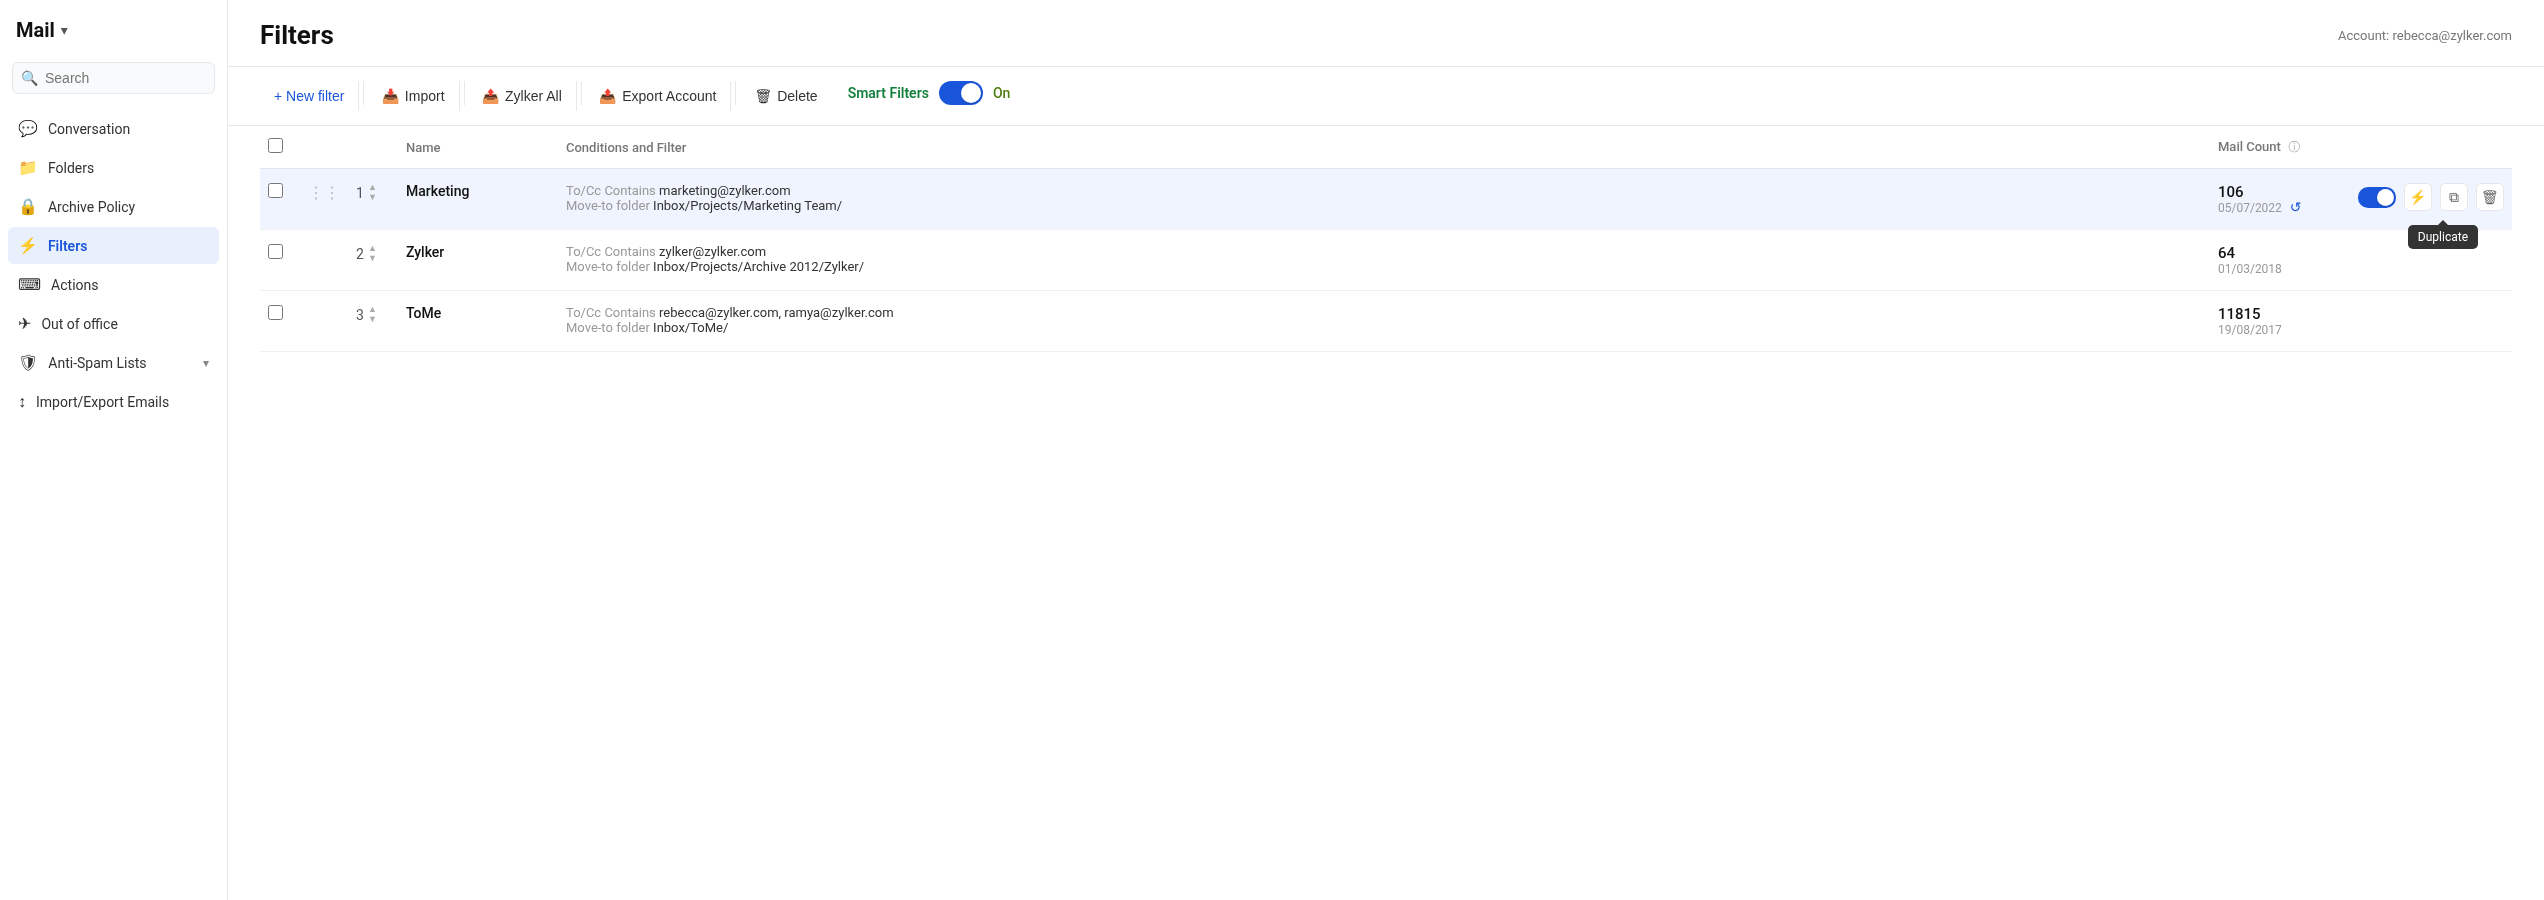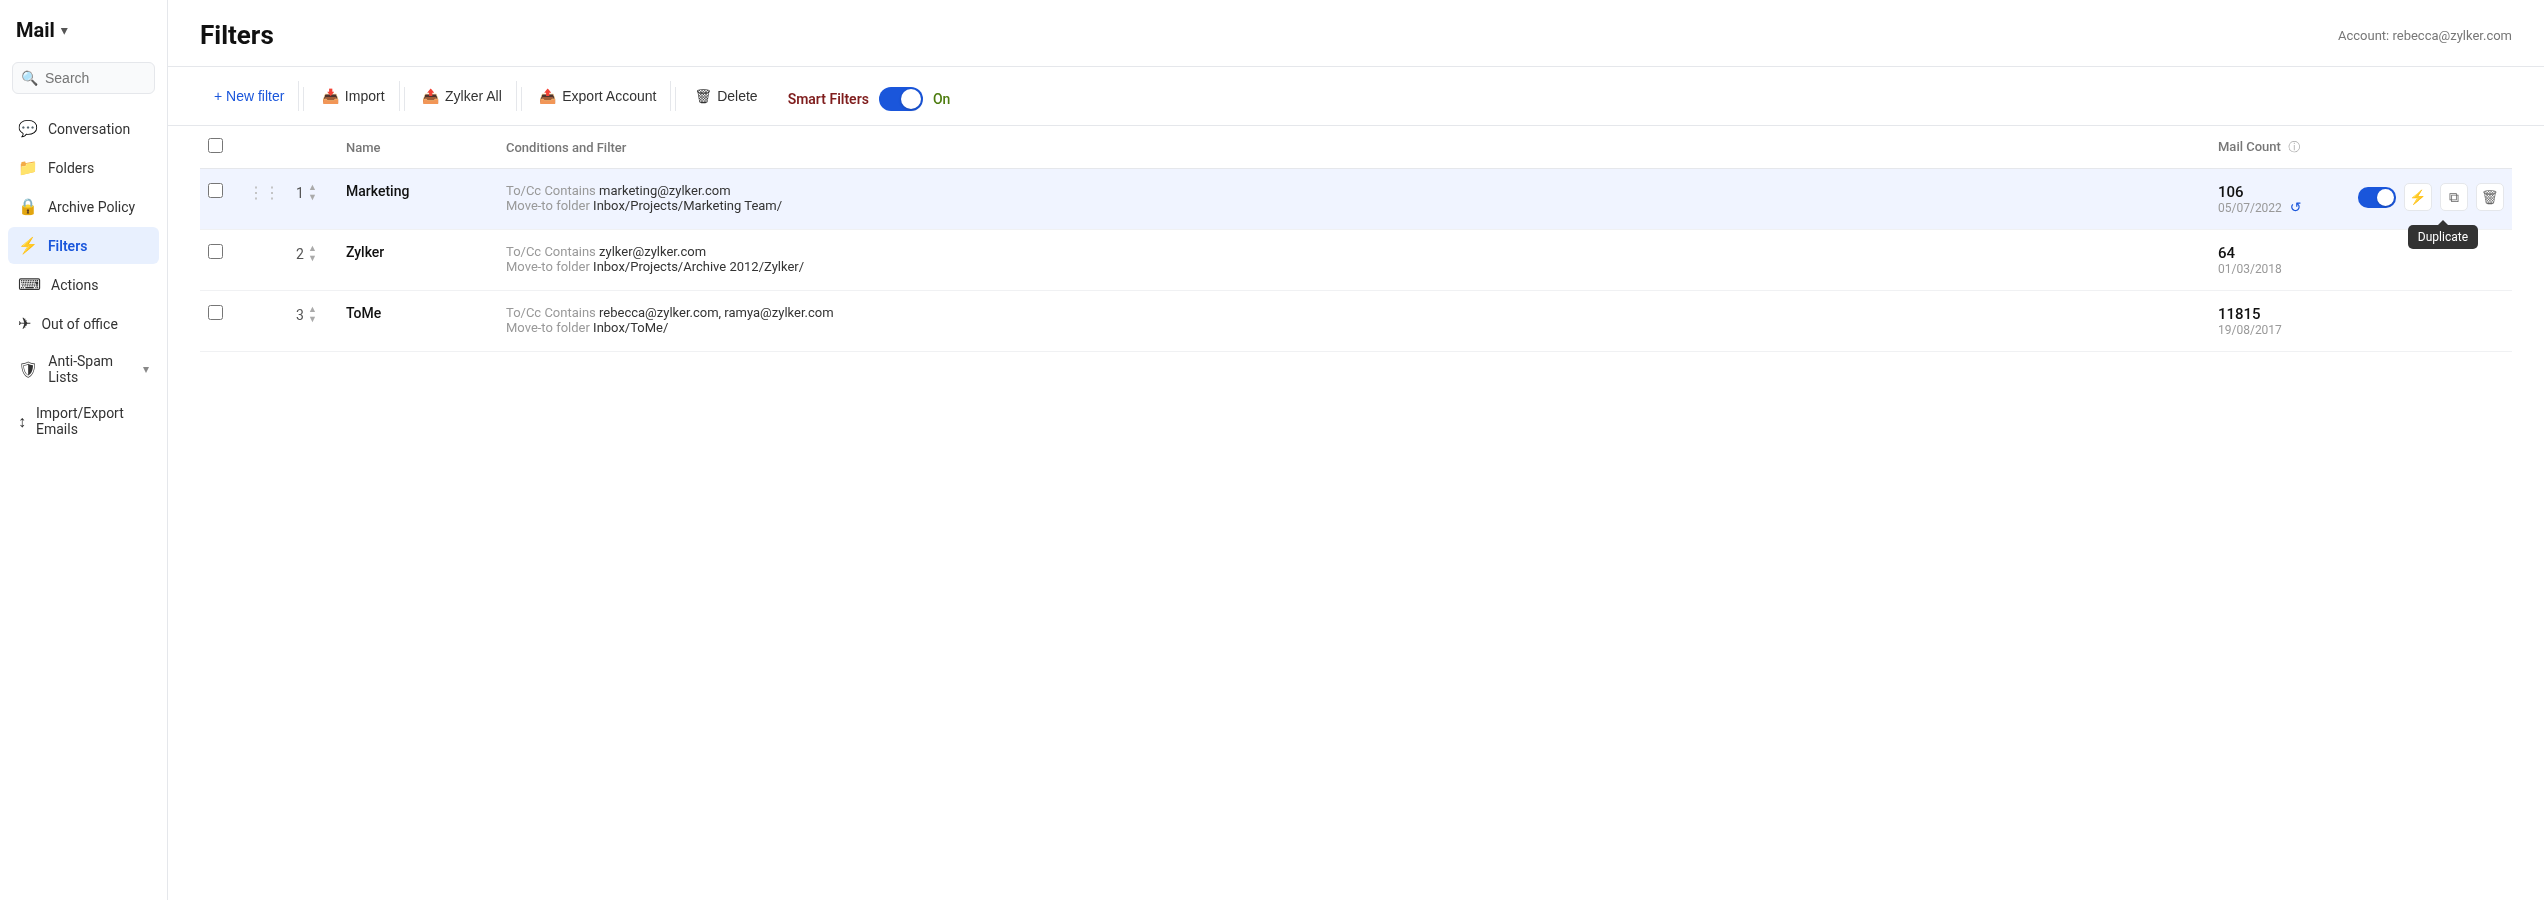--- a/index.html
+++ b/index.html
@@ -1,19 +1,19 @@
 <!DOCTYPE html>
 <html><head>
   <meta charset="utf-8">
   <style>
     * { box-sizing: border-box; margin: 0; padding: 0; }
     body { font-family: -apple-system, BlinkMacSystemFont, 'Segoe UI', Roboto, sans-serif; background: #f5f6f8; display: flex; height: 100vh; overflow: hidden; }
 
     
-    .sidebar { width: 168px; background: #fff; border-right: 1px solid #e5e7eb; display: flex; flex-direction: column; padding: 0; flex-shrink: 0; }
+    .sidebar { width: 228px; background: #fff; border-right: 1px solid #e5e7eb; display: flex; flex-direction: column; padding: 0; flex-shrink: 0; }
     .sidebar-header { padding: 18px 16px 12px; display: flex; align-items: center; gap: 6px; cursor: pointer; }
     .sidebar-title { font-size: 20px; font-weight: 700; color: #111; }
     .sidebar-chevron { font-size: 14px; color: #555; }
     .sidebar-search { margin: 8px 12px 16px; position: relative; }
     .sidebar-search input { width: 100%; padding: 7px 10px 7px 32px; border: 1px solid #e5e7eb; border-radius: 6px; font-size: 14px; color: #555; background: #f9fafb; outline: none; }
     .sidebar-search .search-icon-svg { position: absolute; left: 9px; top: 50%; transform: translateY(-50%); color: #999; font-size: 14px; }
     .sidebar-nav { display: flex; flex-direction: column; gap: 2px; padding: 0 8px; }
     .nav-item { display: flex; align-items: center; gap: 10px; padding: 9px 10px; border-radius: 6px; cursor: pointer; font-size: 14px; color: #333; }
     .nav-item.active { background: #e8f0fe; color: #1a56db; font-weight: 600; }
     .nav-item .icon { font-size: 16px; color: inherit; flex-shrink: 0; }
@@ -27,27 +27,27 @@
     .page-title { font-size: 26px; font-weight: 700; color: #111; }
     .account-info { font-size: 13px; color: #777; }
 
     
     .tabs { display: flex; gap: 0; }
     .tab { padding: 10px 18px; font-size: 15px; color: #555; cursor: pointer; border-bottom: 3px solid transparent; white-space: nowrap; }
     .tab.active { color: #1a56db; border-bottom: 3px solid #1a56db; font-weight: 500; }
     .tab-badge { background: #e5e7eb; color: #555; border-radius: 10px; padding: 1px 7px; font-size: 12px; margin-left: 5px; }
 
     
-    .toolbar { display: flex; align-items: flex-end; gap: 0; padding: 14px 32px; border-bottom: 1px solid #e5e7eb; }
+    .toolbar { display: flex; align-items: flex-start; gap: 0; padding: 14px 32px; border-bottom: 1px solid #e5e7eb; }
     .toolbar-btn { display: flex; align-items: center; gap: 5px; padding: 7px 14px; font-size: 14px; color: #333; cursor: pointer; background: none; border: none; border-right: 1px solid #e5e7eb; }
     .toolbar-btn:first-child { color: #1a56db; font-weight: 500; }
     .toolbar-btn:last-of-type { border-right: none; }
     .toolbar-separator { width: 1px; height: 24px; background: #e5e7eb; margin: 0 4px; }
     .smart-filters-group { display: flex; align-items: center; gap: 10px; margin-left: 16px; }
-    .smart-filters-label { font-size: 14px; font-weight: 600; color: #7f1d1d; }
+    .smart-filters-label { font-size: 14px; font-weight: 600; color: #15803d; }
     .toggle { width: 44px; height: 24px; background: #1a56db; border-radius: 12px; position: relative; cursor: pointer; }
     .toggle-knob { width: 20px; height: 20px; background: #fff; border-radius: 50%; position: absolute; top: 2px; right: 2px; box-shadow: 0 1px 3px rgba(0,0,0,0.2); }
     .toggle-on-label { font-size: 14px; color: #4d7c0f; font-weight: 500; }
 
     
     .table-wrapper { flex: 1; overflow-y: auto; padding: 0 32px; }
     table { width: 100%; border-collapse: collapse; }
     thead th { padding: 12px 8px; text-align: left; font-size: 13px; font-weight: 500; color: #777; border-bottom: 1px solid #e5e7eb; }
     tbody tr { border-bottom: 1px solid #f0f1f3; }
     tbody tr.highlighted { background: #f0f4ff; }

